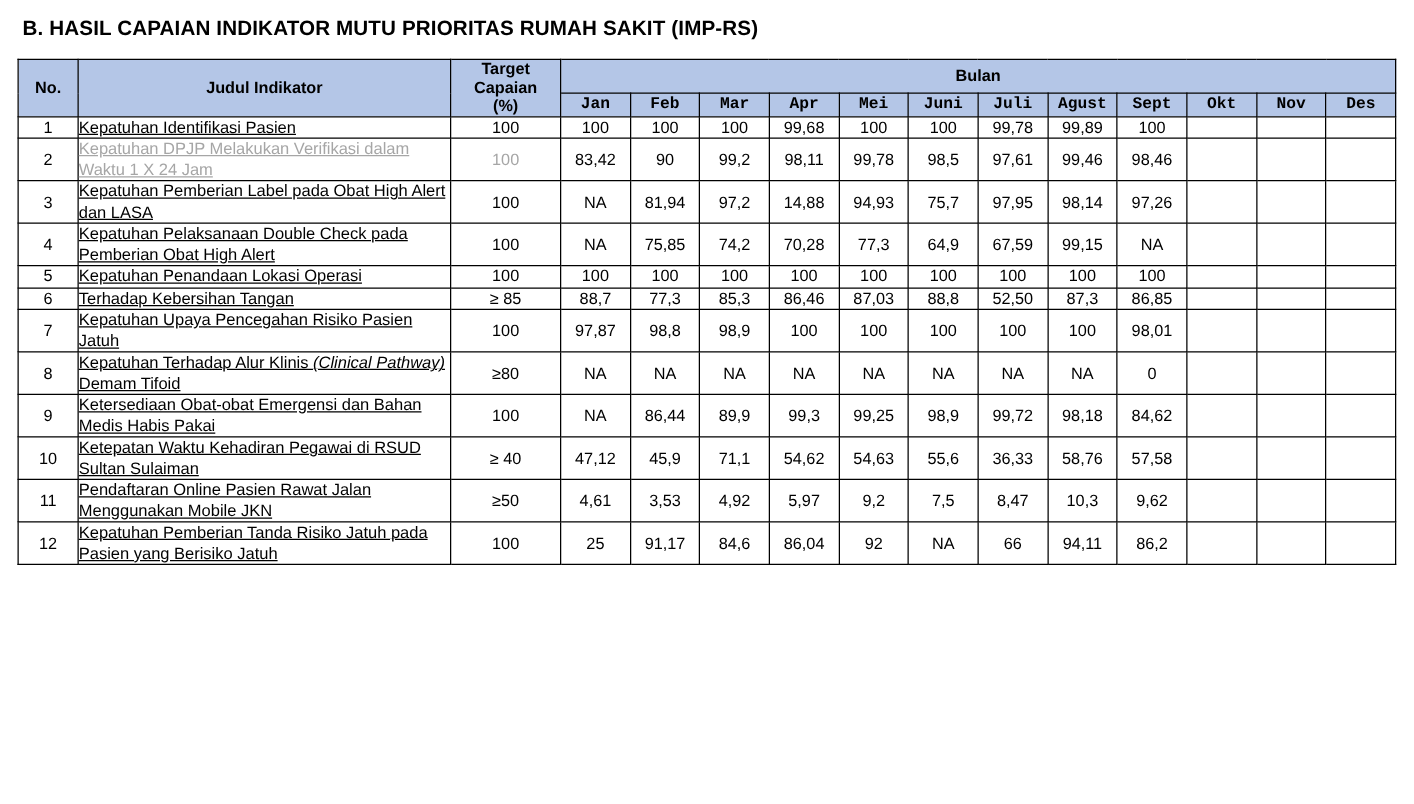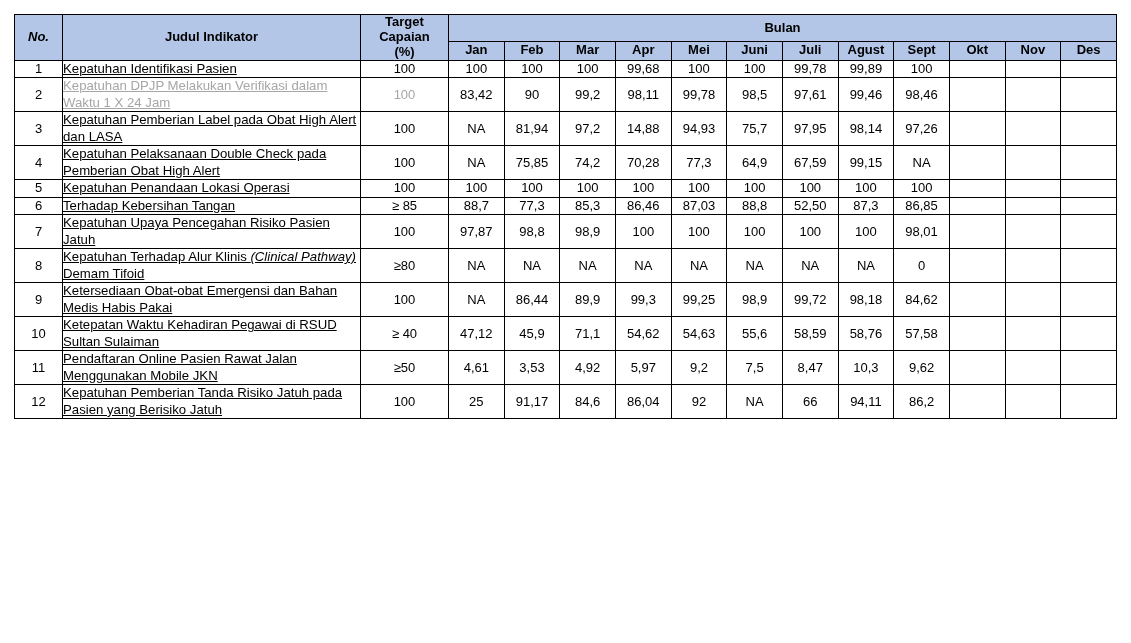--- a/index.html
+++ b/index.html
@@ -39,24 +39,24 @@
     padding: 0;
   }
   thead th {
     background: #b4c6e7;
     font-weight: bold;
     text-align: center;
     vertical-align: middle;
     line-height: 1.15;
     padding: 4px 2px;
   }
-  th.no-col { width: 47px; font-style: italic; }
+  th.no-col { width: 47px; }
   th.judul-col { width: 297px; }
   th.target-col { width: 87px; }
-  th.month-col { width: 56px; }
+  th.month-col { width: 56px; font-family: Liberation Mono, monospace; }
   .bulan-head { height: 26px; }
   tbody td {
     vertical-align: middle;
     line-height: 1.25;
   }
   td.c-no {
     text-align: center;
     font-size: 13px;
   }
   td.c-judul {
@@ -77,20 +77,21 @@
   .row-faded td.c-target {
     color: #a6a6a6;
   }
   .ital { font-style: italic; text-align: right; }
 </style>
 </head>
 <body>
 
 <div class="page">
 
+  <div class="section-title">B.  HASIL CAPAIAN INDIKATOR MUTU PRIORITAS RUMAH SAKIT (IMP-RS)</div>
 
   <table class="imp">
     <thead>
       <tr>
         <th class="no-col" rowspan="2">No.</th>
         <th class="judul-col" rowspan="2">Judul Indikator</th>
         <th class="target-col" rowspan="2">
           <div>Target</div>
           <div>Capaian</div>
           <div>(%)</div>
@@ -269,21 +270,21 @@
         <tr>
           <td class="c-no">10</td>
           <td class="c-judul">Ketepatan Waktu Kehadiran Pegawai di RSUD Sultan Sulaiman</td>
           <td class="c-target">≥ 40</td>
           <td class="c-val">47,12</td>
           <td class="c-val">45,9</td>
           <td class="c-val">71,1</td>
           <td class="c-val">54,62</td>
           <td class="c-val">54,63</td>
           <td class="c-val">55,6</td>
-          <td class="c-val">58,59</td>
+          <td class="c-val">36,33</td>
           <td class="c-val">58,76</td>
           <td class="c-val">57,58</td>
           <td class="c-val"></td>
           <td class="c-val"></td>
           <td class="c-val"></td>
         </tr>
         <tr>
           <td class="c-no">11</td>
           <td class="c-judul">Pendaftaran Online Pasien Rawat Jalan Menggunakan Mobile JKN</td>
           <td class="c-target">≥50</td>

